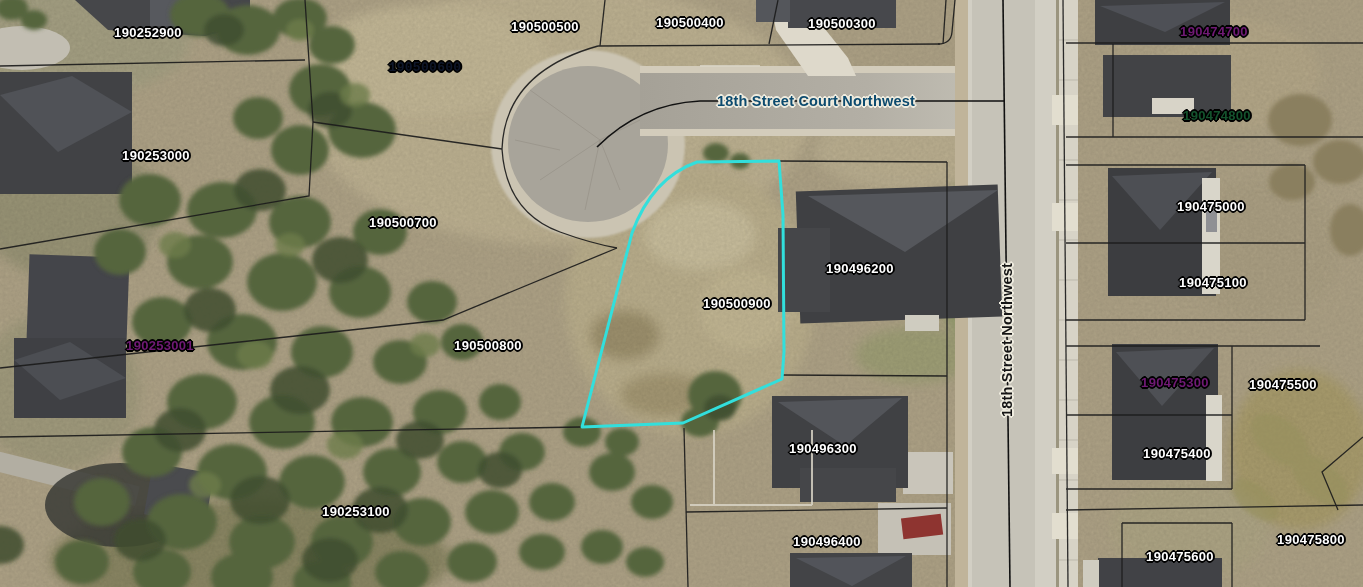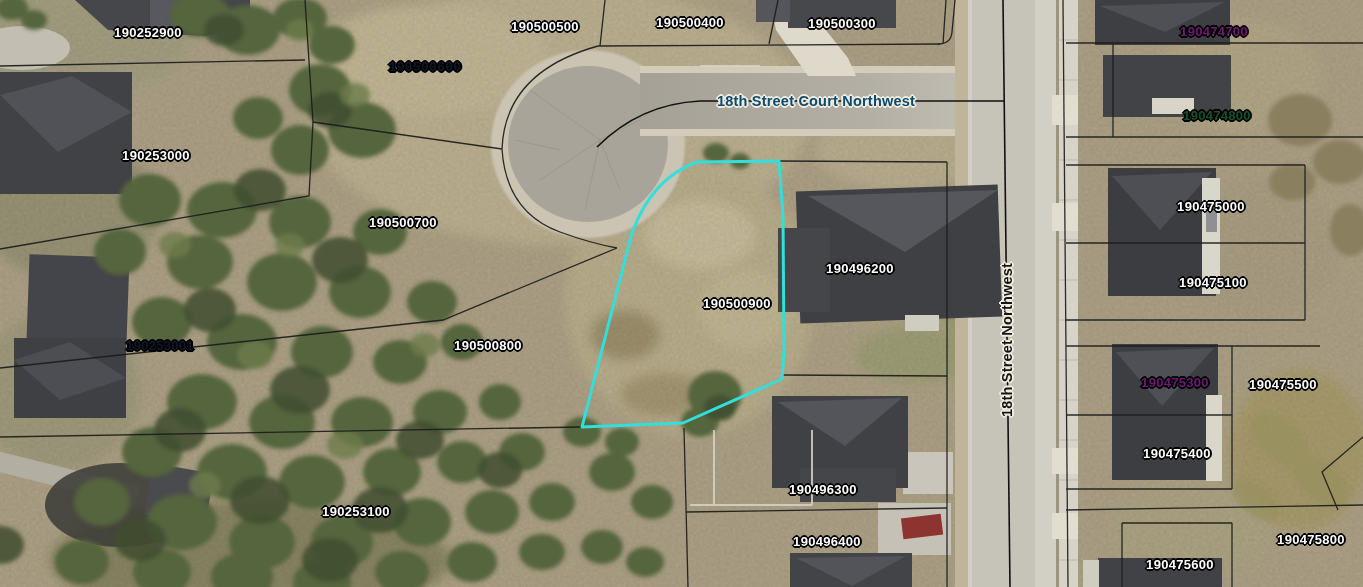--- a/index.html
+++ b/index.html
@@ -335,26 +335,26 @@
       <div class="plabel" style="left: 842px; top: 23px; color: rgb(255, 255, 255);">190500300</div>
       <div class="plabel" style="left: 1214px; top: 31px; color: #701a75; text-align: right;">190474700</div>
       <div class="plabel" style="left: 425px; top: 67px; color: #0f172a; font-family: Liberation Mono, monospace;">190500600</div>
       <div class="plabel" style="left: 1217px; top: 115px; color: #14532d;">190474800</div>
       <div class="plabel" style="left: 156px; top: 155px; color: rgb(255, 255, 255);">190253000</div>
       <div class="plabel" style="left: 1211px; top: 206px; color: rgb(255, 255, 255);">190475000</div>
       <div class="plabel" style="left: 403px; top: 222px; color: rgb(255, 255, 255);">190500700</div>
       <div class="plabel" style="left: 860px; top: 268px; color: rgb(255, 255, 255);">190496200</div>
       <div class="plabel" style="left: 1213px; top: 282px; color: rgb(255, 255, 255);">190475100</div>
       <div class="plabel" style="left: 697px; top: 303px; color: rgb(255, 255, 255); margin-left: 40px;">190500900</div>
-      <div class="plabel" style="left: 160px; top: 345px; color: #0f172a;">190253001</div>
+      <div class="plabel" style="left: 160px; top: 345px; color: #701a75;">190253001</div>
       <div class="plabel" style="left: 488px; top: 345px; color: rgb(255, 255, 255);">190500800</div>
       <div class="plabel" style="left: 1175px; top: 382px; color: #701a75;">190475300</div>
       <div class="plabel" style="left: 1283px; top: 384px; color: rgb(255, 255, 255);">190475500</div>
-      <div class="plabel" style="left: 823px; top: 448px; color: rgb(255, 255, 255); margin-top: 41px;">190496300</div>
+      <div class="plabel" style="left: 823px; top: 448px; color: rgb(255, 255, 255);">190496300</div>
       <div class="plabel" style="left: 1177px; top: 453px; color: rgb(255, 255, 255);">190475400</div>
       <div class="plabel" style="left: 356px; top: 511px; color: rgb(255, 255, 255);">190253100</div>
       <div class="plabel" style="left: 1284px; top: 539px; color: rgb(255, 255, 255); margin-left: 27px;">190475800</div>
       <div class="plabel" style="left: 827px; top: 541px; color: rgb(255, 255, 255);">190496400</div>
-      <div class="plabel" style="left: 1180px; top: 556px; color: rgb(255, 255, 255); margin-top: 8px;">190475600</div>
+      <div class="plabel" style="left: 1180px; top: 556px; color: rgb(255, 255, 255);">190475600</div>
       <div class="slabel" style="left: 816px; top: 101px; color: #0c4a6e;">18th Street Court Northwest</div>
       <div class="slabel vertical" style="left: 1007px; top: 340px; color: rgb(20, 20, 20);">18th Street Northwest</div>
     </div>
 </div>
 
 </body></html>

